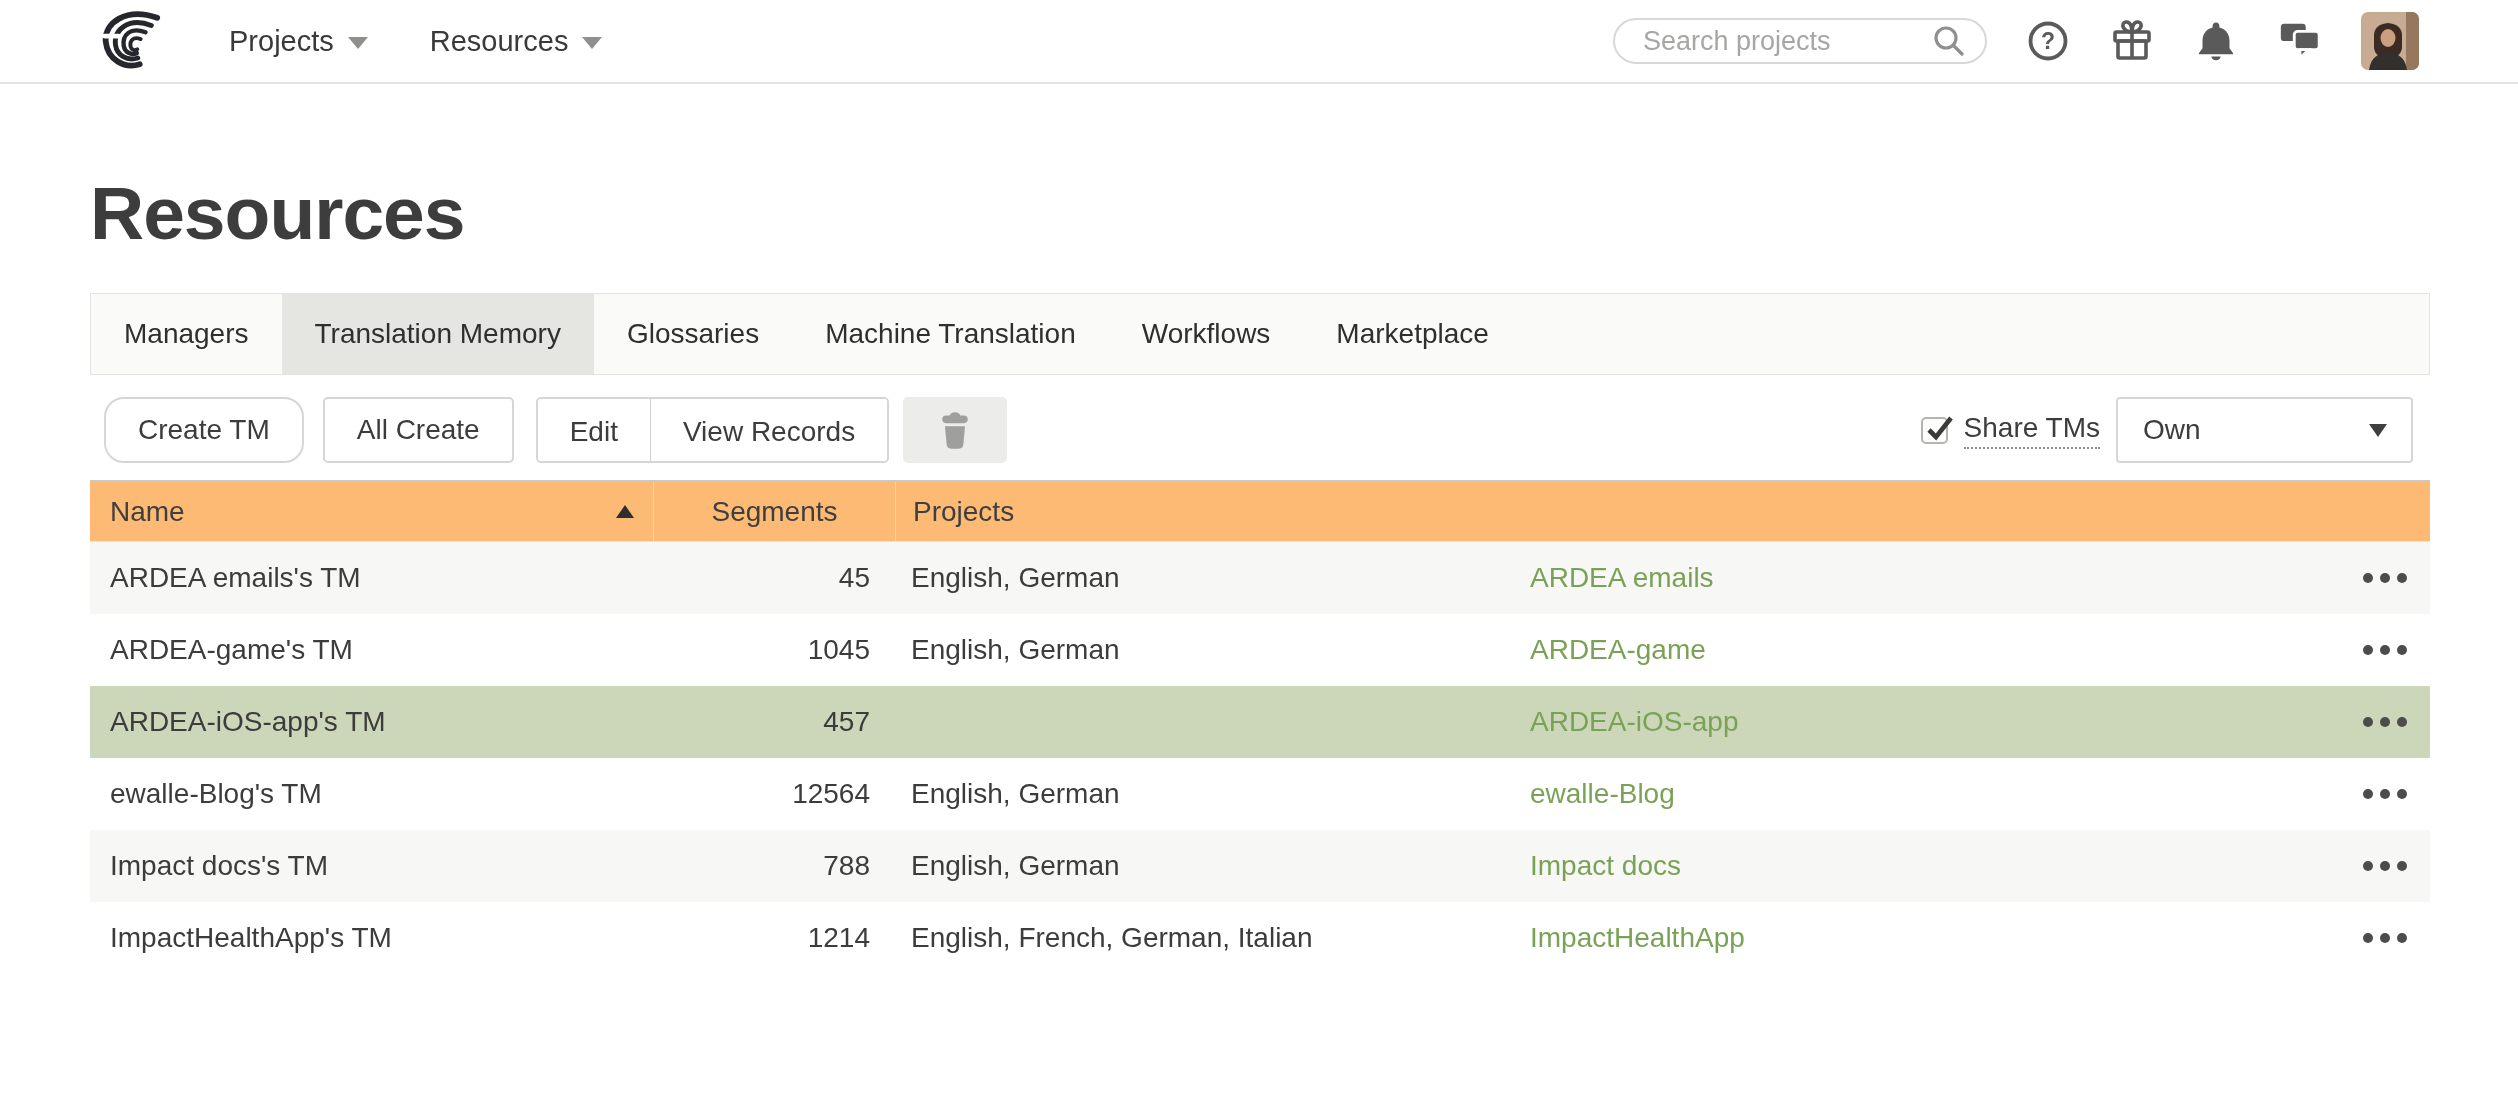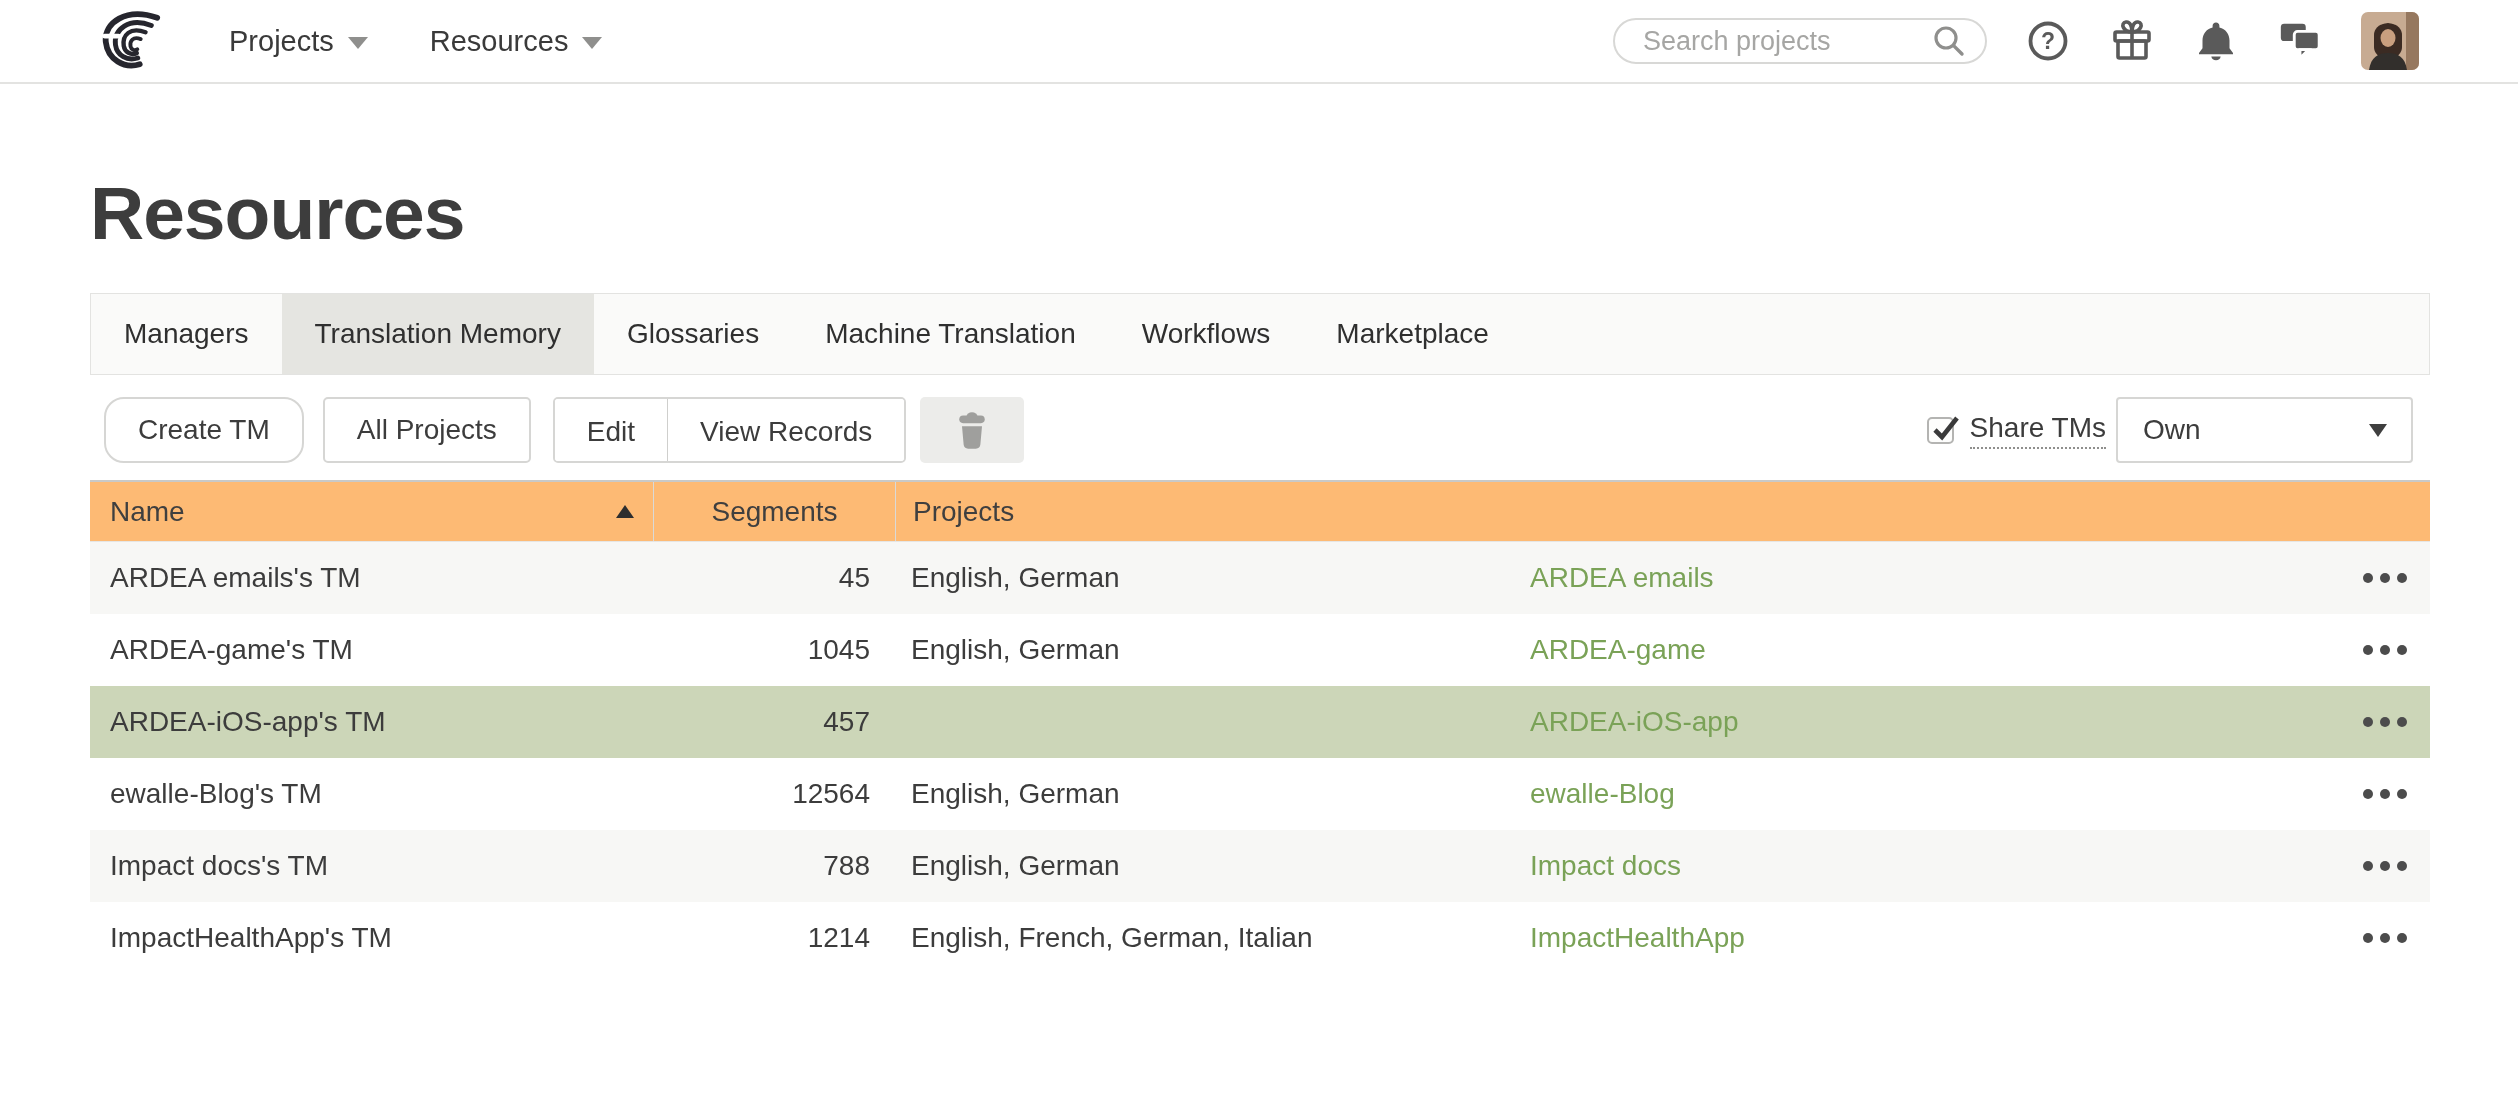--- a/index.html
+++ b/index.html
@@ -54,21 +54,21 @@
   .btn.records{ margin-left:19px; }
   .btn-group{ display:flex; margin-left:22px; border:2px solid #d6d6d4; border-radius:5px; height:66px; overflow:hidden; }
   .btn-group .btn{ border:none; border-radius:0; height:66px; }
   .btn-group .btn + .btn{ border-left:1px solid #cfcfcd; }
   .trash-btn{ margin-left:14px; width:104px; height:66px; background:#ececea; border:none; border-radius:5px; display:flex; align-items:center; justify-content:center; cursor:pointer; }
   .share-area{ margin-left:auto; display:flex; align-items:center; }
   .checkbox{ position:relative; width:27px; height:27px; border:2px solid #b4b4b2; border-radius:5px; background:#fdfdfc; cursor:pointer; flex:0 0 auto; }
   .checkbox svg{ position:absolute; top:-6px; left:1px; overflow:visible; }
   .share-label{ margin-left:16px; font-size:28px; color:#3c3c3c; border-bottom:2px dotted #8f8f8d; padding-bottom:3px; cursor:pointer; white-space:nowrap; }
   .scope-select{
-    margin-left:10px; margin-right:17px; width:297px; height:66px;
+    margin-left:16px; margin-right:17px; width:297px; height:66px;
     border:2px solid #d6d6d4; border-radius:4px; background:#fff;
     display:flex; align-items:center; justify-content:space-between;
     padding:0 24px 0 25px; font-size:28px; color:#3c3c3c; cursor:pointer;
   }
   .caret-select{ width:0; height:0; border-left:9px solid transparent; border-right:9px solid transparent; border-top:13px solid #3f3f3f; }
   
   .table{ margin-top:17px; }
   .thead{
     display:grid; grid-template-columns:564px 242px 617px 827px 90px;
     height:62px; border-top:2px solid #c9c9c7; border-bottom:1px solid #e6e6e4;
@@ -188,21 +188,21 @@
     <div class="tab">Managers</div>
     <div class="tab active">Translation Memory</div>
     <div class="tab">Glossaries</div>
     <div class="tab">Machine Translation</div>
     <div class="tab">Workflows</div>
     <div class="tab">Marketplace</div>
   </nav>
 
   <div class="toolbar">
     <button class="btn create">Create TM</button>
-    <button class="btn records">All Projects</button>
+    <button class="btn records">All Create</button>
     <div class="btn-group">
       <button class="btn">Edit</button>
       <button class="btn">View Records</button>
     </div>
     <button class="trash-btn">
       <span style="display:flex;">
         <svg viewBox="0 0 44 48" width="40" height="44">
           <g fill="#9f9f9d">
             <path d="M16 9 a6 4.5 0 0 1 12 0 z"></path>
             <rect x="8" y="8" width="28" height="8.5" rx="4.2"></rect>

